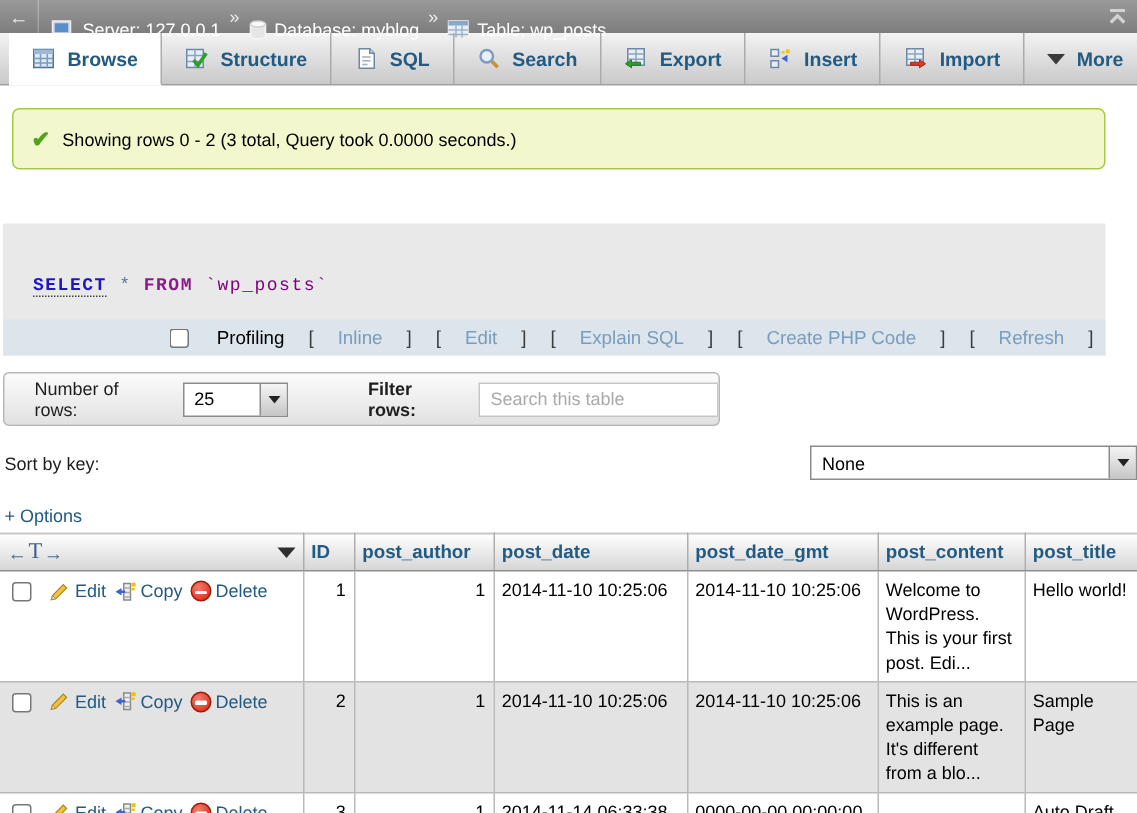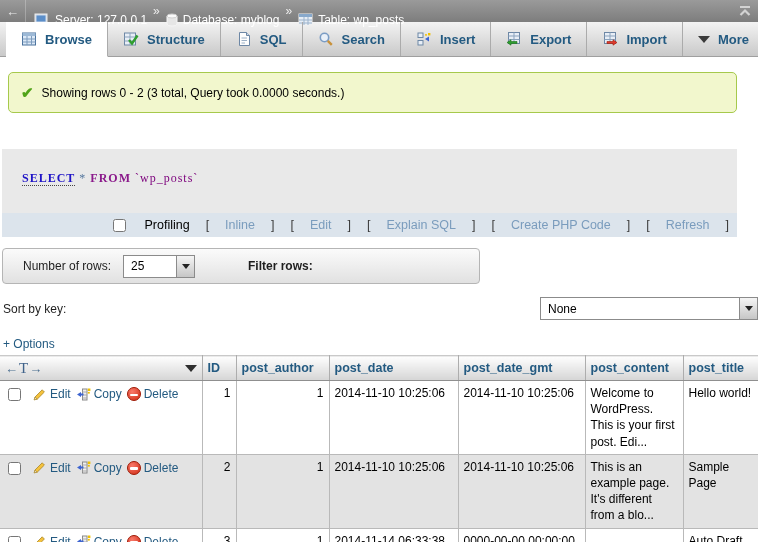--- a/index.html
+++ b/index.html
@@ -26,21 +26,21 @@
   .tri-down { width:0; height:0; border-left:6px solid transparent; border-right:6px solid transparent;
     border-top:7px solid #3a3a3a; display:inline-block; }
 
   
   .msg { margin:15px 21px 0 8px; height:41px; background:#f2f7cd; border:1px solid #a6c94c;
     border-radius:5px; display:flex; align-items:center; padding:0 12px; gap:8px; }
   .check { color:#51a319; font-size:15px; font-weight:bold; }
 
   
   .sqlbox { margin:15px 21px 0 2px; height:88px; background:#e9e9e9; position:relative; }
-  .query { padding:22px 0 0 20px; font-family:Liberation Serif, serif; font-size:12px; letter-spacing:1px;margin-top:36px; }
+  .query { padding:34px 0 0 20px; font-family:Liberation Mono, monospace; font-size:12px; letter-spacing:1px;margin-top:36px; }
   .kw-select { color:#1f14c6; font-weight:bold; border-bottom:1px dotted #444; cursor:help; }
   .op-star { color:#55779e; }
   .kw-from { color:#8b1a8b; font-weight:bold; }
   .ident { color:#7c007c; }
   .profiling { position:absolute; left:0; right:0; bottom:0; height:24px; background:#dce4ec;
     display:flex; align-items:center; justify-content:flex-end; gap:16px; padding-right:8px; font-size:12.5px; }
   .profiling input { margin-right:2px; }
   .br { color:#3c3c3c; }
   .plink { color:#7a9cbd; cursor:pointer; }
 
@@ -182,40 +182,40 @@
       <svg width="16" height="16" viewBox="0 0 16 16">
           <circle cx="6.5" cy="6.5" r="4.2" fill="#e9f0f8" stroke="#7a9cc4" stroke-width="1.6"></circle>
           <line x1="9.8" y1="9.8" x2="13.8" y2="13.8" stroke="#c8913a" stroke-width="2.4"></line>
         </svg>
     </span>
     <span>Search</span>
   </div>
   <div class="tab">
     <span class="ticon">
       <svg width="16" height="16" viewBox="0 0 16 16">
+          <rect x="2.5" y="1.5" width="11" height="11" fill="#e8eef6" stroke="#6d87a5"></rect>
+          <line x1="2.5" y1="5" x2="13.5" y2="5" stroke="#8ba3bd"></line>
+          <line x1="2.5" y1="8.5" x2="13.5" y2="8.5" stroke="#8ba3bd"></line>
+          <line x1="8" y1="1.5" x2="8" y2="12.5" stroke="#8ba3bd"></line>
+          <path d="M1 11.5 L5 8.8 v1.7 h6 v2 H5 v1.7 z" fill="#2f9e2f" stroke="#1d701d" stroke-width="0.6"></path>
+        </svg>
+    </span>
+    <span>Export</span>
+  </div>
+  <div class="tab">
+    <span class="ticon">
+      <svg width="16" height="16" viewBox="0 0 16 16">
           <rect x="2" y="2" width="5" height="4.5" fill="#e8eef6" stroke="#6d87a5"></rect>
           <rect x="2" y="9.5" width="5" height="4.5" fill="#e8eef6" stroke="#6d87a5"></rect>
           <path d="M13 5.5 L9 8 L13 10.5 z" fill="#3d64d0"></path>
           <rect x="12" y="2" width="2.4" height="2.4" fill="#f0c000"></rect>
           <rect x="9" y="3.2" width="2" height="1.4" fill="#f0c000"></rect>
         </svg>
     </span>
     <span>Insert</span>
-  </div>
-  <div class="tab">
-    <span class="ticon">
-      <svg width="16" height="16" viewBox="0 0 16 16">
-          <rect x="2.5" y="1.5" width="11" height="11" fill="#e8eef6" stroke="#6d87a5"></rect>
-          <line x1="2.5" y1="5" x2="13.5" y2="5" stroke="#8ba3bd"></line>
-          <line x1="2.5" y1="8.5" x2="13.5" y2="8.5" stroke="#8ba3bd"></line>
-          <line x1="8" y1="1.5" x2="8" y2="12.5" stroke="#8ba3bd"></line>
-          <path d="M1 11.5 L5 8.8 v1.7 h6 v2 H5 v1.7 z" fill="#2f9e2f" stroke="#1d701d" stroke-width="0.6"></path>
-        </svg>
-    </span>
-    <span>Export</span>
   </div>
   <div class="tab">
     <span class="ticon">
       <svg width="16" height="16" viewBox="0 0 16 16">
           <rect x="2.5" y="1.5" width="11" height="11" fill="#e8eef6" stroke="#6d87a5"></rect>
           <line x1="2.5" y1="5" x2="13.5" y2="5" stroke="#8ba3bd"></line>
           <line x1="2.5" y1="8.5" x2="13.5" y2="8.5" stroke="#8ba3bd"></line>
           <line x1="8" y1="1.5" x2="8" y2="12.5" stroke="#8ba3bd"></line>
           <path d="M15 11.5 L11 8.8 v1.7 H5 v2 h6 v1.7 z" fill="#e03a2f" stroke="#9e1c08" stroke-width="0.6"></path>
         </svg>
@@ -266,20 +266,21 @@
 
 <section class="rowsbar">
   <span class="lbl">Number of rows:</span>
   <span class="fselect" style="margin-left:12px; width:72px;">
     <span class="val" style="flex:1;">25</span>
     <span class="btn">
         <i></i>
       </span>
   </span>
   <span class="lbl" style="margin-left:53px;font-weight:bold;">Filter rows:</span>
+  <input class="filterinput" style="margin-left: 10px;" type="text" placeholder="Search this table">
 </section>
 
 
 <section class="sortrow">
   <span class="lbl">Sort by key:</span>
   <span class="fselect" style="margin-left:10px;">
     <span class="val">None</span>
     <span class="btn">
         <i></i>
       </span>

